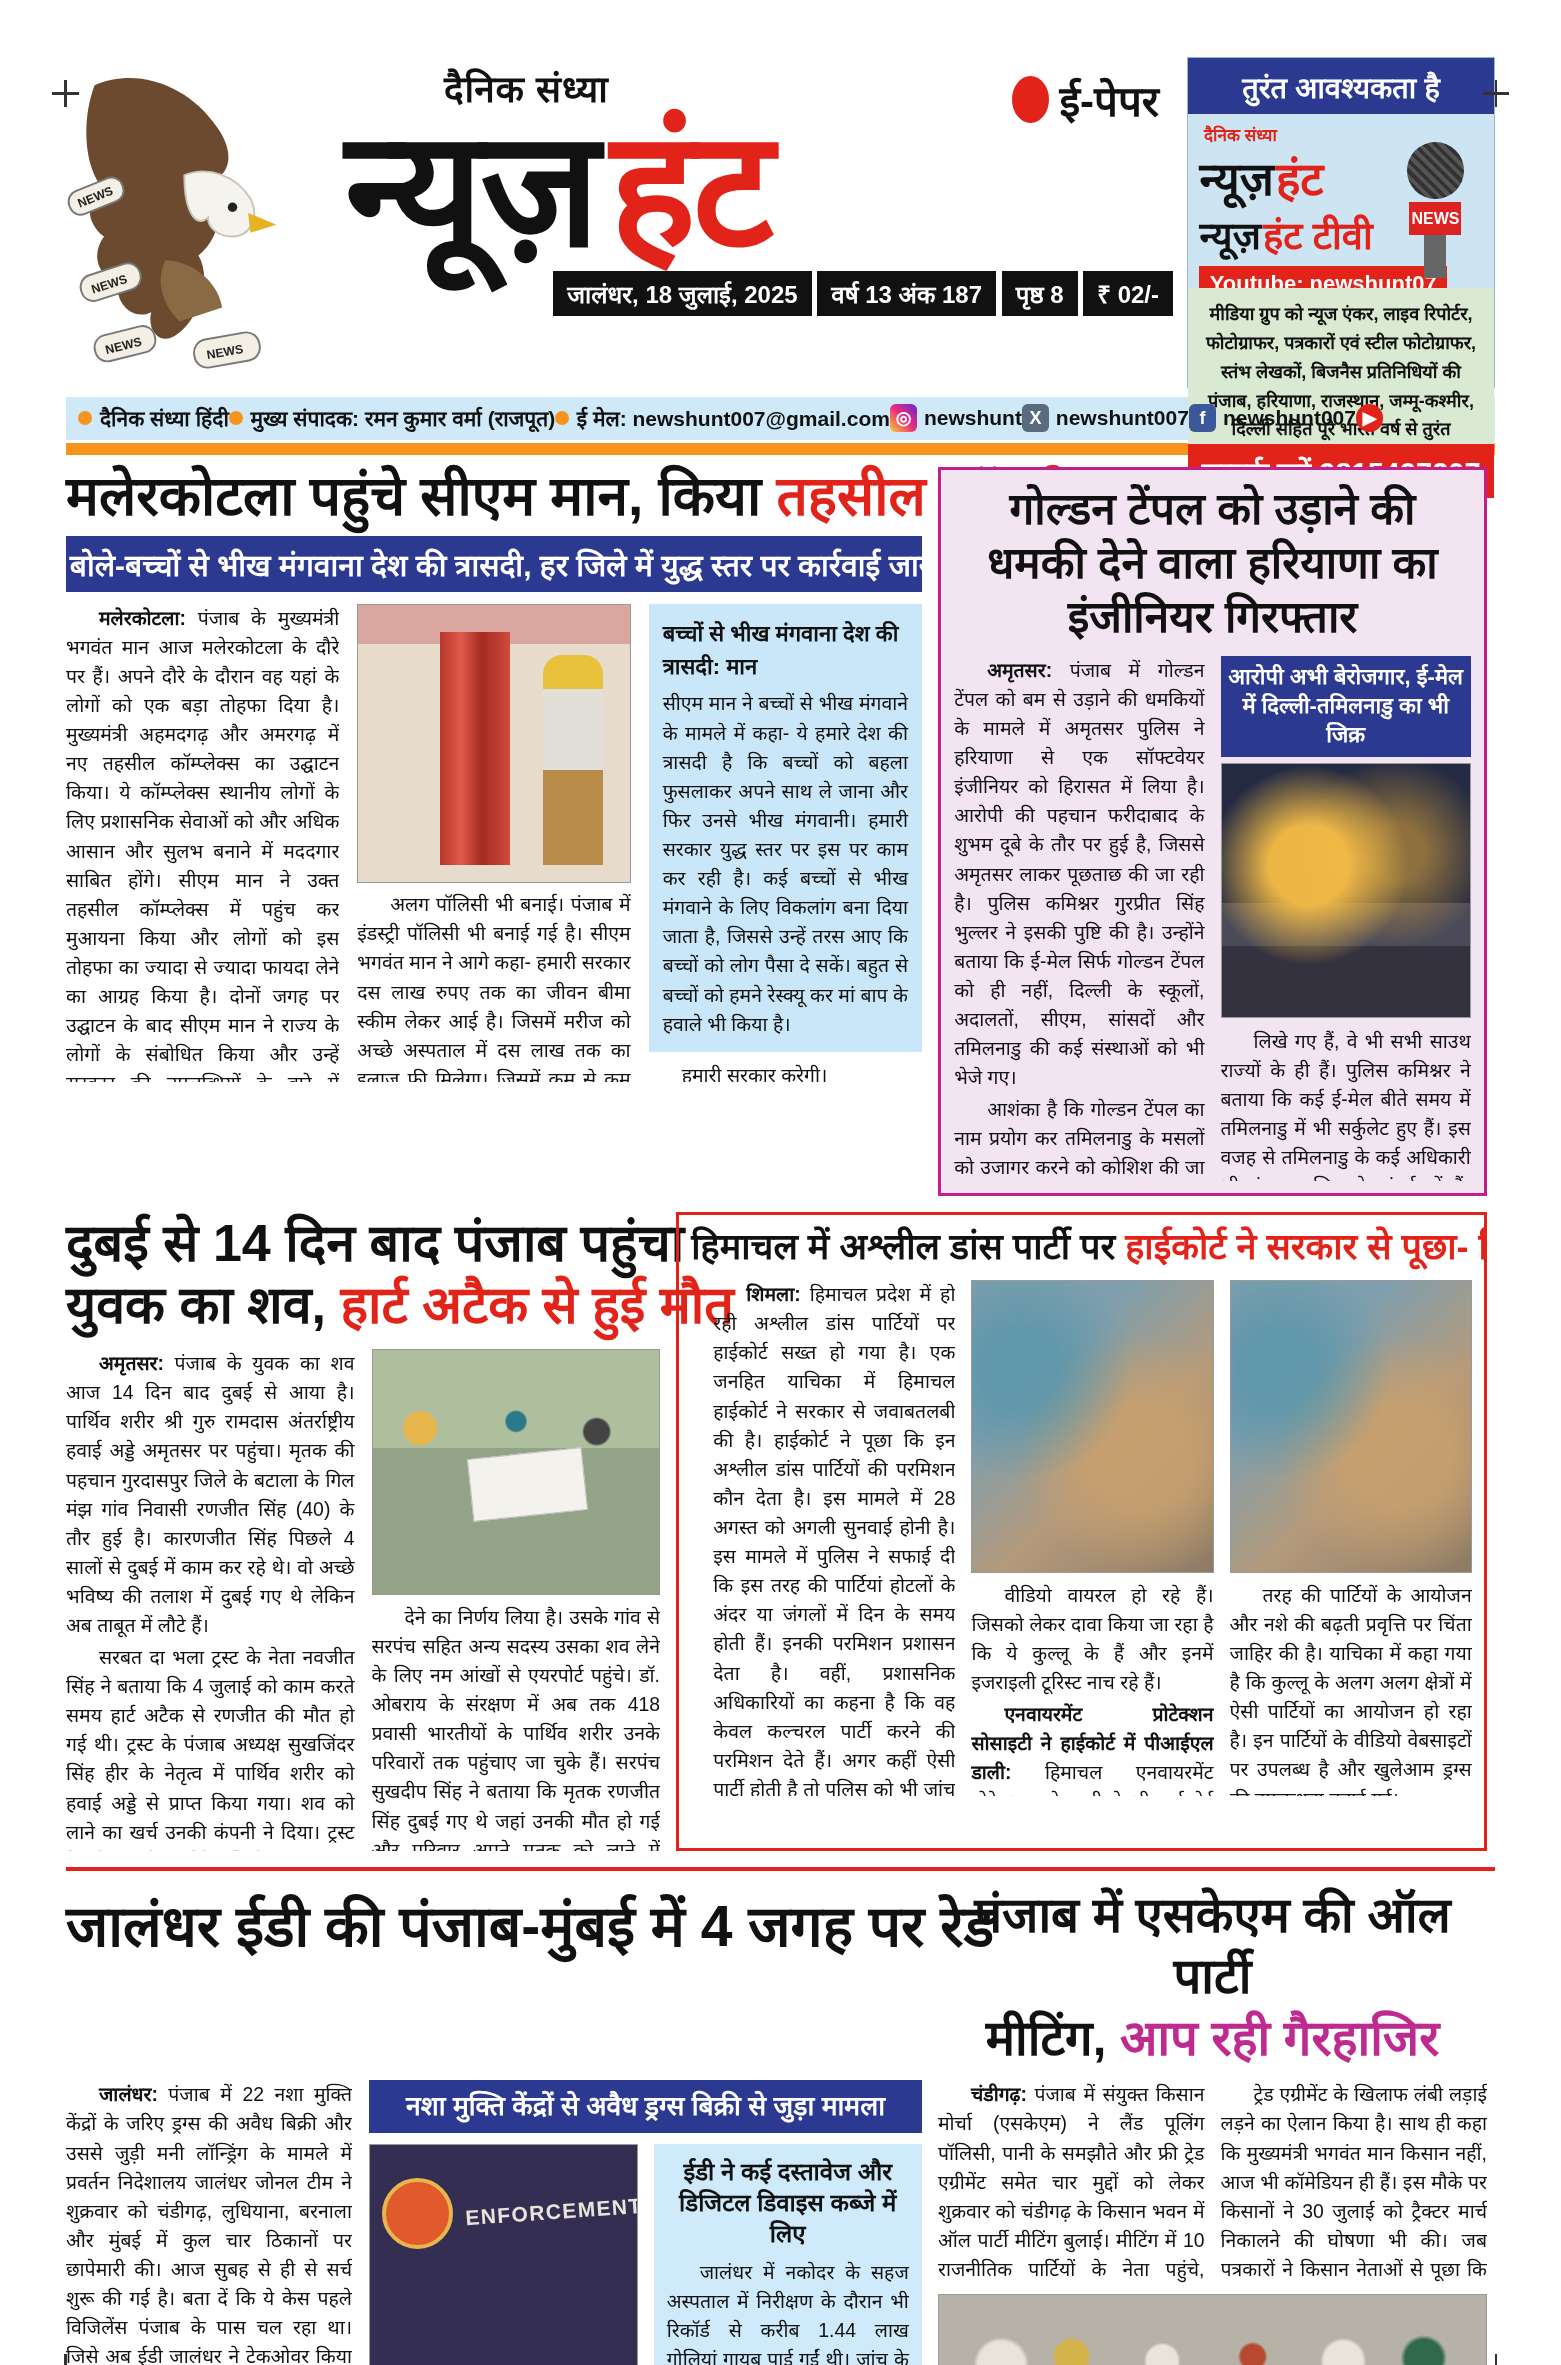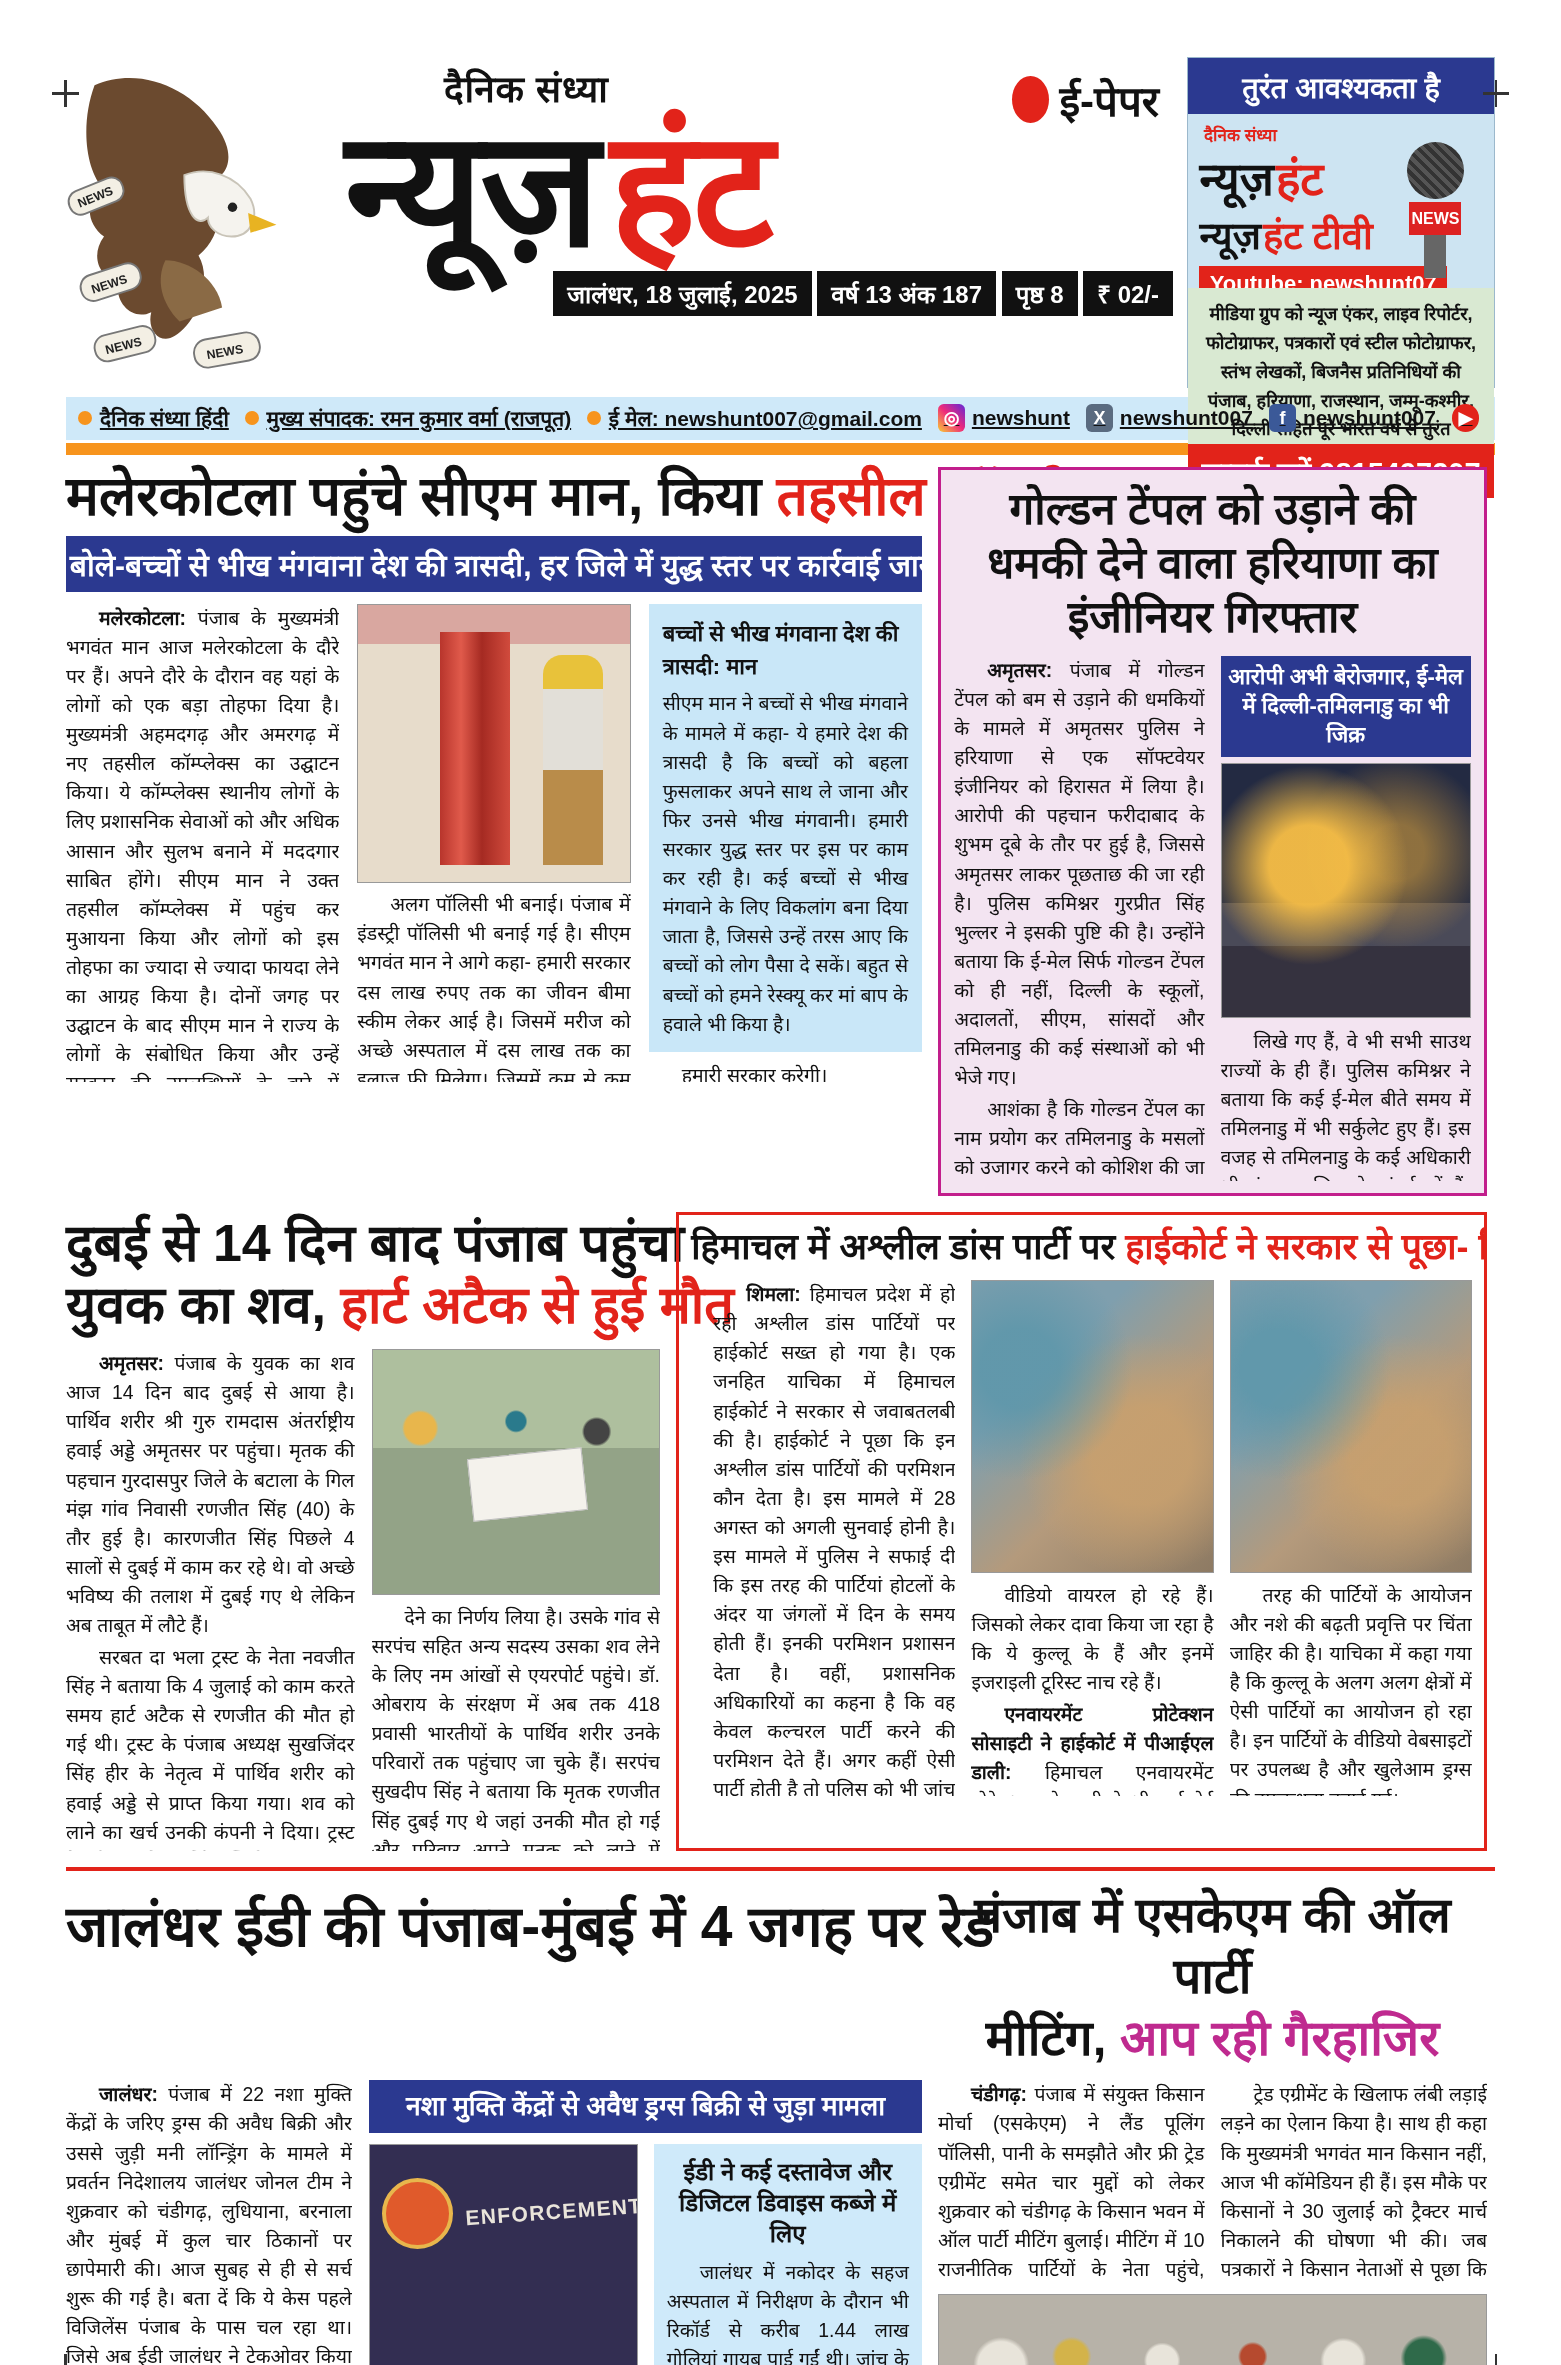--- a/index.html
+++ b/index.html
@@ -41,21 +41,21 @@
   .ad-l2 .r{ font-size:38px; font-weight:800; color:#e2231a; }
   .yt-bar{ background:#e2231a; color:#fff; display:inline-block; font-size:22px; font-weight:800; padding:4.7px 10.4px; margin-top:6.6px; }
   .mic{ position:absolute; right:6.6px; top:28px; width:99px; height:142px; }
   .mic .headb{ width:57px; height:57px; border-radius:50%; background:repeating-linear-gradient(45deg,#555 0 3.8px,#333 3.8px 7.6px); margin-left:19px; }
   .mic .cube{ width:52px; height:33px; background:#d22; color:#fff; font-weight:800; font-size:16px; text-align:center; line-height:33px; margin:2.8px 0 0 21px; }
   .mic .stem{ width:22px; height:43px; background:#666; margin-left:36px; }
   .ad-green{ background:#d9e9d2; font-size:18px; font-weight:700; text-align:center; line-height:1.6; padding:12.3px 9.5px; height:156px; overflow:hidden; }
   .ad-contact{ background:#e2231a; color:#fff; text-align:center; font-size:29px; font-weight:800; padding:7.6px 3.8px; }
 
   
-  .strip{ margin-top:8.5px; background:#cfe9f9; display:flex; align-items:center; gap:16px; padding:7.6px 12.3px; font-size:21px; font-weight:800; white-space:nowrap; overflow:hidden;text-decoration:underline; }
+  .strip{ margin-top:8.5px; background:#cfe9f9; display:flex; align-items:center; padding:7.6px 12.3px; font-size:21px; font-weight:800; white-space:nowrap; overflow:hidden; }
   .strip .itm{ display:flex; align-items:center; gap:7.6px; }
   .bullet{ width:14px; height:14px; border-radius:50%; background:#f7941d; flex:none; }
   .soc{ display:flex; align-items:center; gap:6.6px; }
   .soc .ic{ width:27.4px; height:27.4px; border-radius:5.7px; color:#fff; font-size:18px; font-weight:800; display:flex; align-items:center; justify-content:center; flex:none; }
   .orangebar{ height:11.4px; background:#f7941d; margin-top:3.8px; }
 
   
   .para{ text-align:justify; text-indent:1.7em; margin-bottom:2.8px; }
   .bodytxt{ font-size:19.4px; line-height:1.5; }
   .photo{ width:100%; border:0.5px solid #999; }

